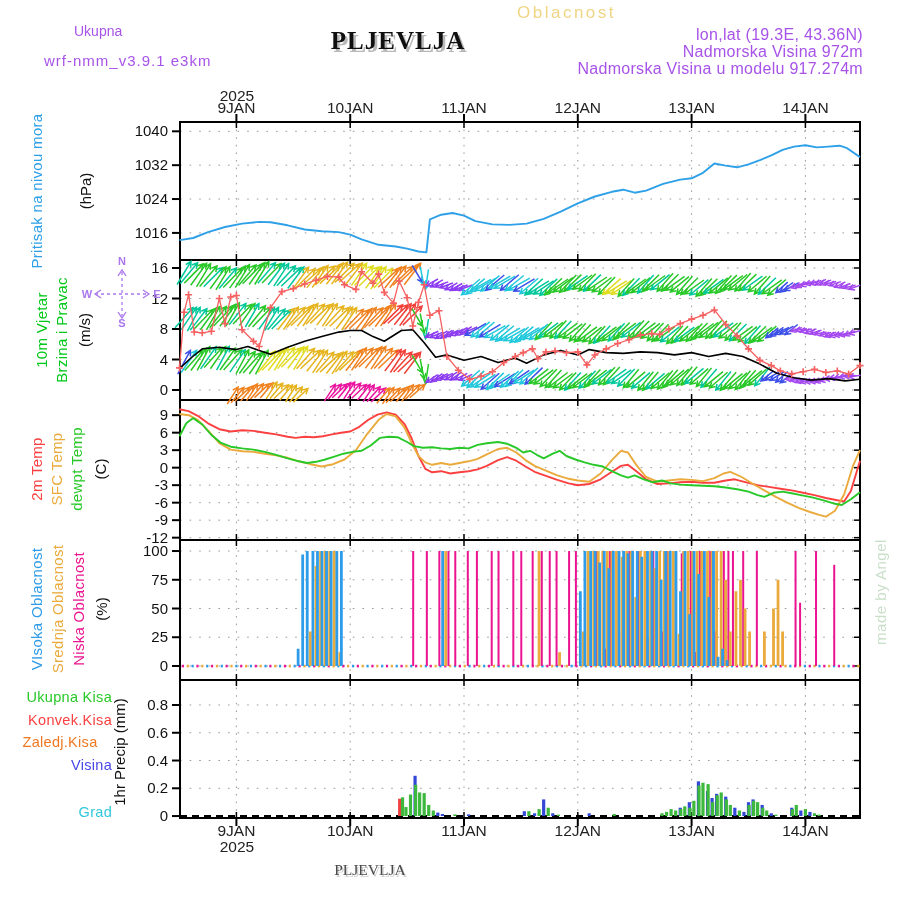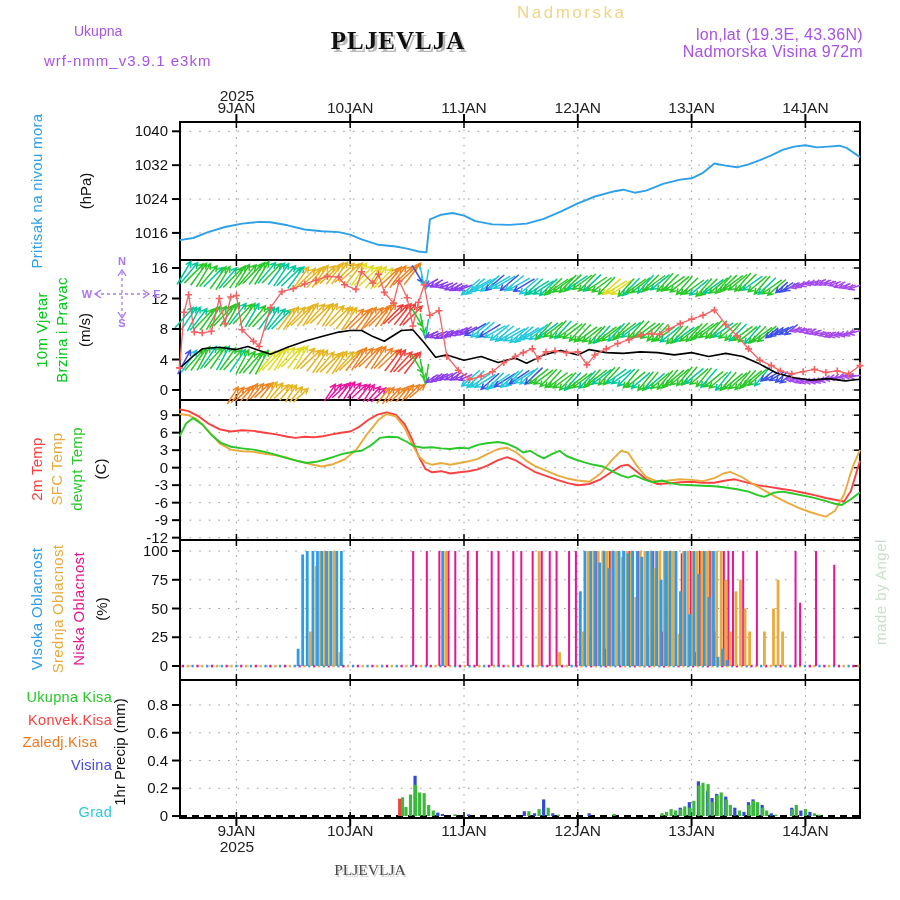--- a/index.html
+++ b/index.html
@@ -1146,26 +1146,27 @@
         <rect x="790.713" y="809.1146881287726" width="3.2" height="6.941649899396339" fill="#3cb83c"></rect>
         <rect x="794.6959999999999" y="804.9496981891348" width="3.2" height="11.106639839034187" fill="#3cb83c"></rect>
         <rect x="799.248" y="810.5030181086519" width="3.2" height="5.553319919517094" fill="#3448d8"></rect>
         <rect x="803.8" y="809.1146881287726" width="3.2" height="6.941649899396339" fill="#3cb83c"></rect>
         <rect x="808.3519999999999" y="811.8913480885312" width="3.2" height="4.164989939637735" fill="#3448d8"></rect>
         <rect x="812.904" y="813.2796780684105" width="3.2" height="2.77665995975849" fill="#3cb83c"></rect>
         <rect x="817.4559999999999" y="814.6680080482897" width="3.2" height="1.388329979879245" fill="#3cb83c"></rect>
       </g>
     </svg>
 
-  <span class="hlabel" id="meteo-title">Nadmorska</span>
+  <span class="hlabel" id="meteo-title">Oblacnost</span>
   <span class="hlabel c-purpleh" id="model-label">Ukupna</span>
   <span class="hlabel c-purpleh" id="model-name">wrf-nmm_v3.9.1 e3km</span>
   <span class="hlabel" id="station-title">PLJEVLJA</span>
   <span class="hlabel c-purpleh rightinfo" style="top:26px;">lon,lat (19.3E, 43.36N)</span>
   <span class="hlabel c-purpleh rightinfo" style="top:43px;">Nadmorska Visina 972m</span>
+  <span class="hlabel c-purpleh rightinfo" style="top:60px;">Nadmorska Visina u modelu 917.274m</span>
 
   <span class="hlabel" id="year-top">2025</span>
   <span class="hlabel" id="year-bottom">2025</span>
 
   <span class="vlabel sideL c-pblue" style="left:36px;top:191px;">Pritisak na nivou mora</span>
   <span class="vlabel unitL" style="left:85px;top:191px;">(hPa)</span>
 
   <span class="vlabel sideL c-green" style="left:41px;top:330px;">10m Vjetar</span>
   <span class="vlabel sideL c-green" style="left:61px;top:330px;">Brzina i Pravac</span>
   <span class="vlabel unitL" style="left:84px;top:330px;">(m/s)</span>

